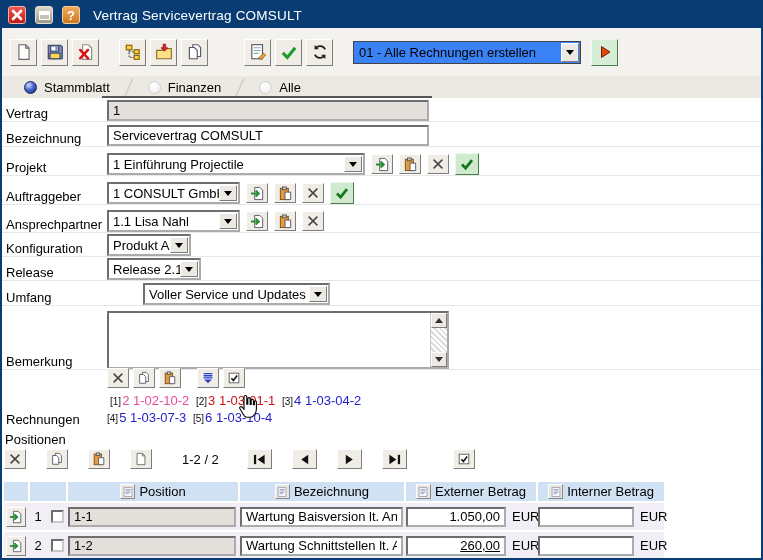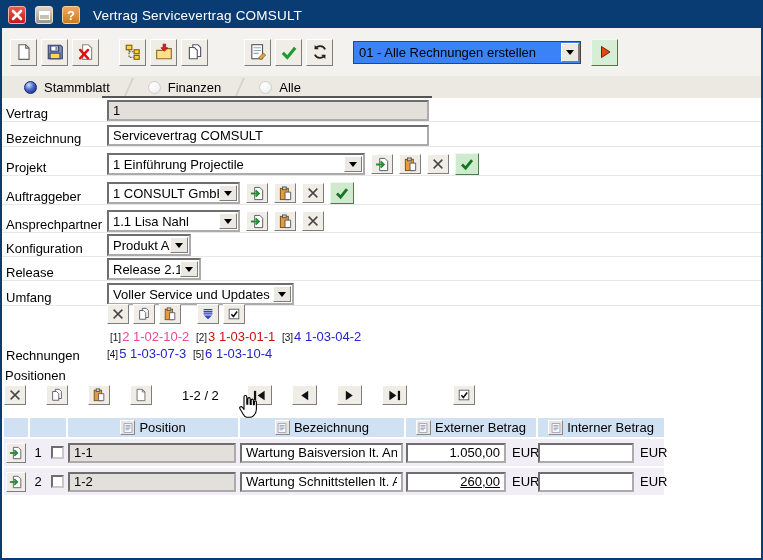--- a/index.html
+++ b/index.html
@@ -375,32 +375,49 @@
       <div class="fctrl">
         <div class="fselect sunken" style="width:94px;">
           <span class="fsel-text">Release 2.1</span>
           <span class="fsel-arrow">
               <span class="tri-down"></span>
             </span>
         </div>
       </div>
     </div>
 
-    <div class="frow" style="height:25px;">
+    <div class="frow" style="height:25px;gap:36px;">
       <div class="flabel">Umfang</div>
       <div class="fctrl">
         <div class="fselect sunken" style="width:187px;">
           <span class="fsel-text">Voller Service und Updates</span>
           <span class="fsel-arrow">
               <span class="tri-down"></span>
             </span>
         </div>
       </div>
     </div>
 
+    <div class="frow" style="height:64px;">
+      <div class="flabel">Bemerkung</div>
+      <div class="fctrl">
+        <div class="ta-wrap sunken">
+          <textarea style=""></textarea>
+          <div class="scol">
+            <div class="sarrow">
+                <span class="tri-up-s"></span>
+              </div>
+            <div class="strack"></div>
+            <div class="sarrow">
+                <span class="tri-down-s"></span>
+              </div>
+          </div>
+        </div>
+      </div>
+    </div>
 
     <div class="frow" style="height:58px;">
       <div class="flabel">Rechnungen</div>
       <div class="fctrl" style="display:block;">
         <div class="rech-icons">
           <div class="btn3d mini-btn">
               <span>
                 <svg width="14" height="14" viewBox="0 0 16 16">
                   <path d="M3 3l10 10M13 3L3 13" stroke="#444" stroke-width="1.7"></path>
                 </svg>

